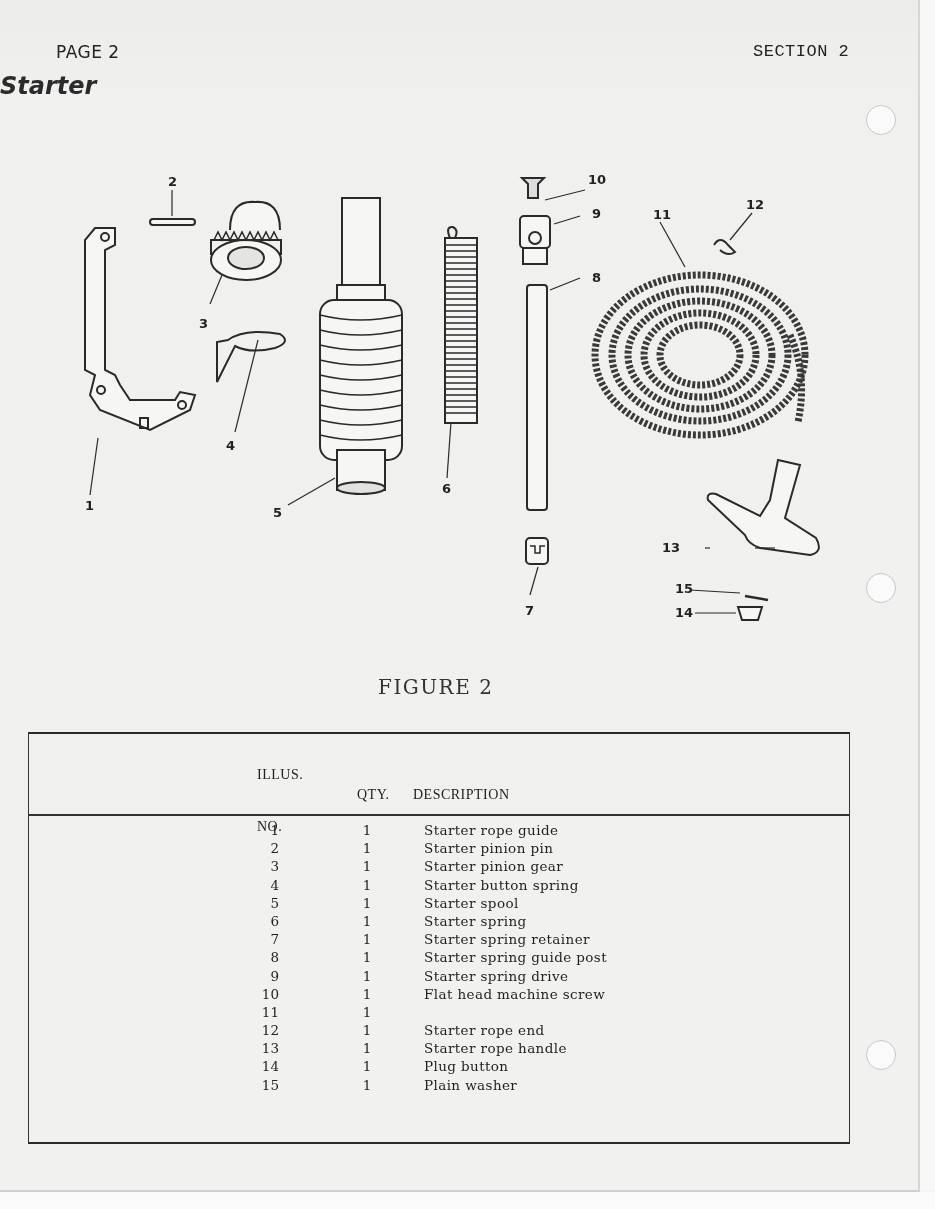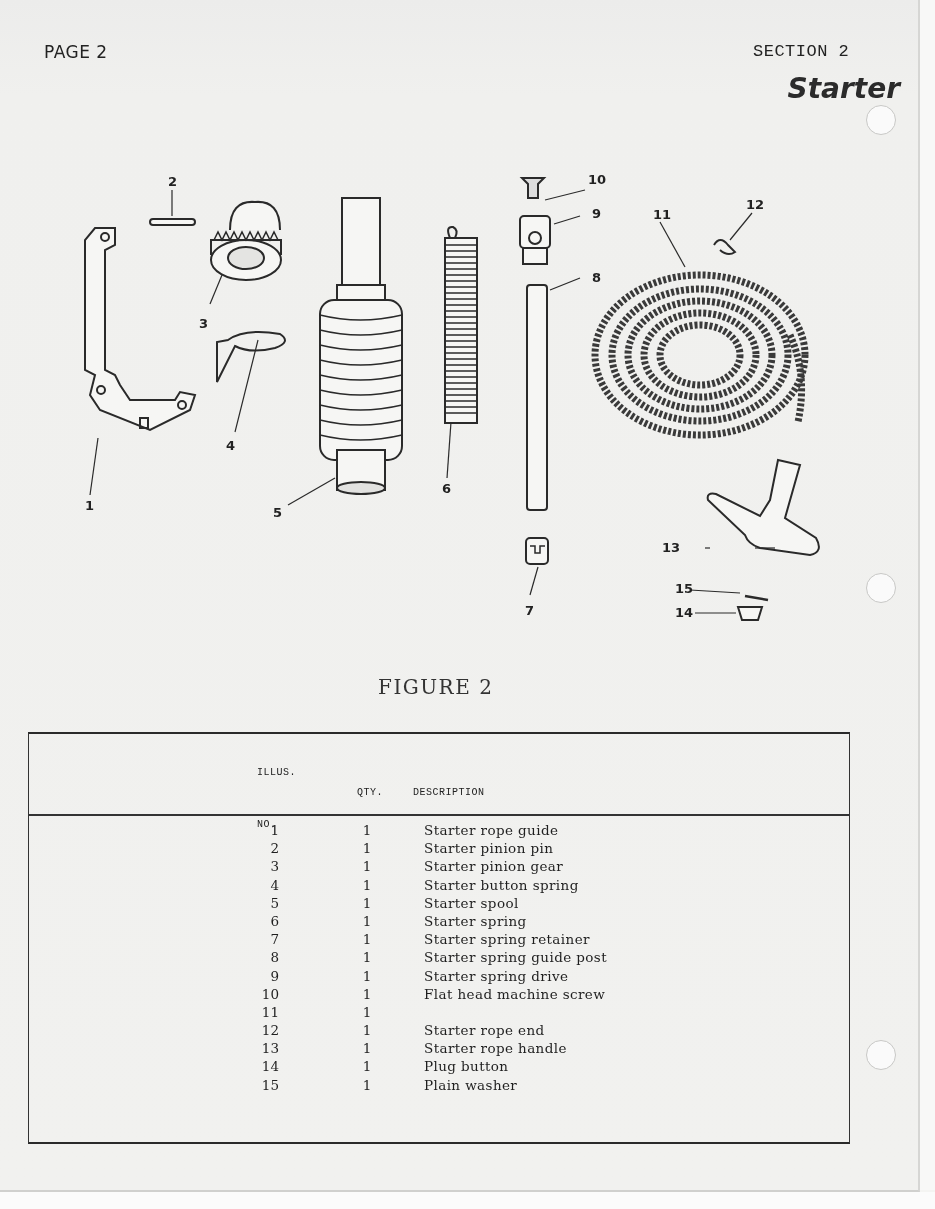--- a/index.html
+++ b/index.html
@@ -25,60 +25,60 @@
   }
   .punch {
     position: absolute; width: 28px; height: 28px; border-radius: 50%;
     background: #fafafa; border: 1px solid #c8c8c6;
   }
   .hdr {
     position: absolute; top: 42px; font-family: "DejaVu Sans", sans-serif;
     font-size: 17px; color: #222; letter-spacing: 0.5px;
   }
   .title {
-    position: absolute; top: 72px; left: 0; width: 900px; text-align: right;
+    position: absolute; top: 72px; left: 0; width: 900px; text-align: left;
     font-family: "DejaVu Sans", sans-serif; font-weight: bold; font-style: italic;
-    font-size: 28px; color: #2b2b2b;
+    font-size: 24px; color: #2b2b2b;
   }
   .figure {
     position: absolute; left: 60px; top: 160px; width: 820px; height: 470px;
   }
   .figure svg { width: 100%; height: 100%; }
   .callout {
     font-family: "DejaVu Sans", sans-serif; font-weight: bold; font-size: 13px; fill: #222;
   }
   .caption {
     position: absolute; top: 675px; left: 378px; font-size: 20px; letter-spacing: 1.5px; color: #333;
   }
   .table-box {
     position: absolute; left: 28px; top: 732px; width: 820px; height: 408px;
     border: 1.5px solid #333;
     border-top: 2px solid #2a2a2a; border-bottom: 2.5px solid #2a2a2a;
   }
   .thead {
     position: absolute; left: 0; top: 0; width: 100%; height: 80px;
     border-bottom: 2px solid #333;
   }
-  .th { position: absolute; font-family: Liberation Mono, monospace; font-size: 10px; color: #222; letter-spacing: 0.5px; }
+  .th { position: absolute; font-family: Liberation Serif, serif; font-size: 14px; color: #222; letter-spacing: 0.5px; }
   .rows { position: absolute; left: 0; top: 88px; width: 100%; }
   .row { position: relative; height: 18.2px; font-size: 13.5px; color: #1f1f1f; }
   .row span { position: absolute; top: 0; white-space: nowrap; }
   .c-no { left: 214px; width: 36px; text-align: right; }
   .c-qty { left: 330px; width: 16px; text-align: center; }
   .c-desc { left: 395px; letter-spacing: 0.4px; text-align: right; }
 </style>
 </head>
 <body>
 
 <div class="page">
   <div class="punch" style="left:866px;top:105px;"></div>
   <div class="punch" style="left:866px;top:573px;"></div>
   <div class="punch" style="left:866px;top:1040px;"></div>
 
-  <div class="hdr" style="left:44px;">PAGE 2</div>
+  <div class="hdr" style="left:56px;">PAGE 2</div>
   <div class="hdr" style="left:753px;font-family:Liberation Mono, monospace;">SECTION 2</div>
   <div class="title">Starter</div>
 
   <div class="figure">
     <svg viewBox="0 0 820 470" xmlns="http://www.w3.org/2000/svg" fill="none" stroke="#2a2a2a" stroke-width="2">
 
       <g>
         <path d="M25 80 L25 210 L35 215 L30 235 L40 250 L90 270 L130 250 L135 235 L120 232 L115 240 L70 240 L60 225 L55 215 L45 210 L45 90 L55 85 L55 68 L35 68 Z" fill="#f6f6f4"></path>
         <circle cx="45" cy="77" r="4"></circle>
         <circle cx="41" cy="230" r="4"></circle>

